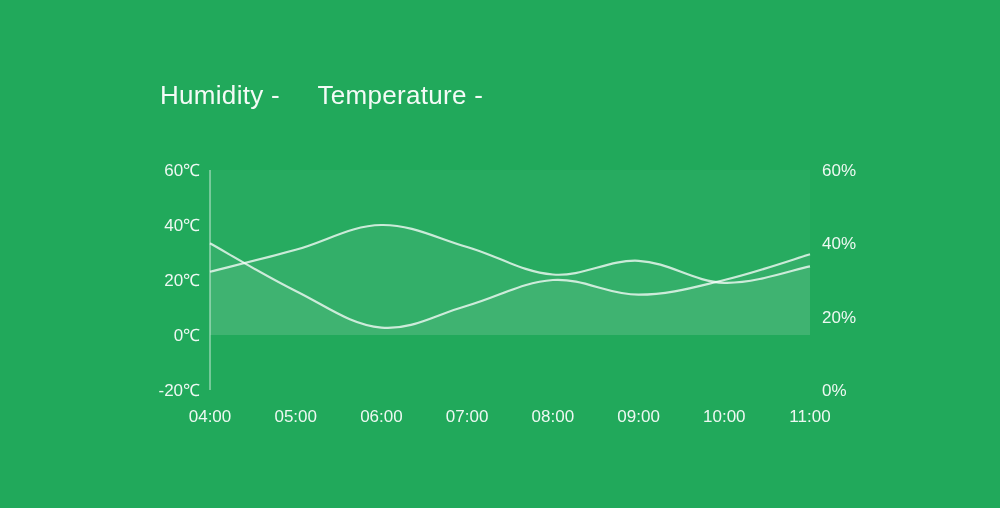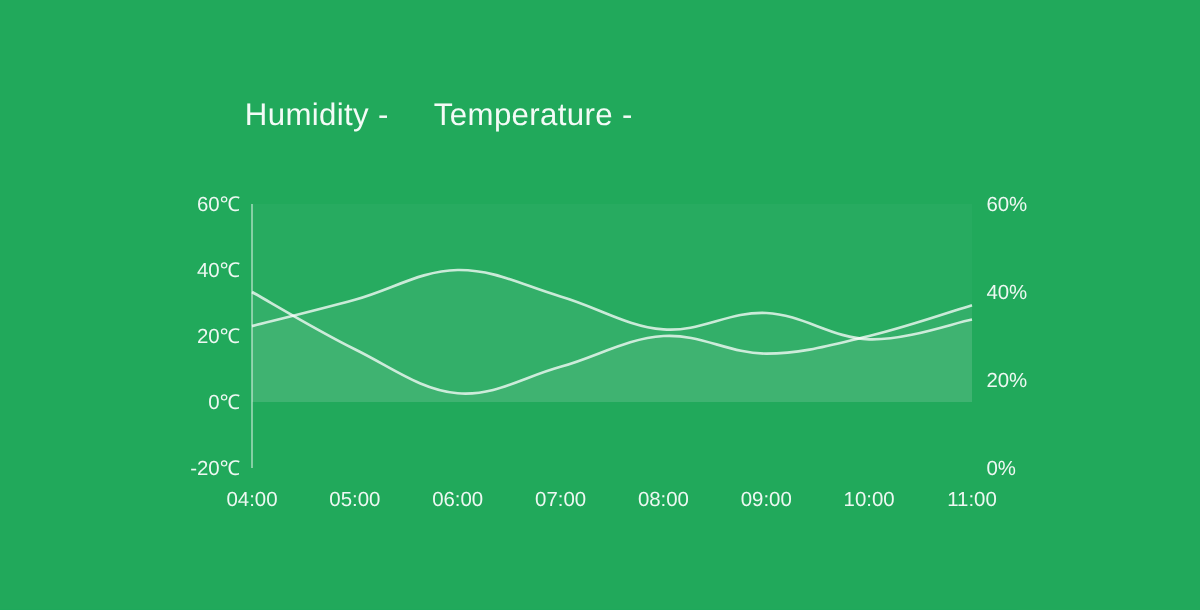--- a/index.html
+++ b/index.html
@@ -13,21 +13,20 @@
     overflow: hidden;
   }
   .title-row {
     position: absolute;
     top: 80px;
     left: 160px;
     font-size: 26px;
     font-weight: 400;
     letter-spacing: 0.3px;
     color: rgba(255,255,255,0.95);
-    margin-left: 44px;
   }
   .title-row .legend-item {
     display: inline-block;
     margin-right: 30px;
   }
   .chart-wrap {
     position: absolute;
     left: 130px;
     top: 160px;
     width: 740px;

